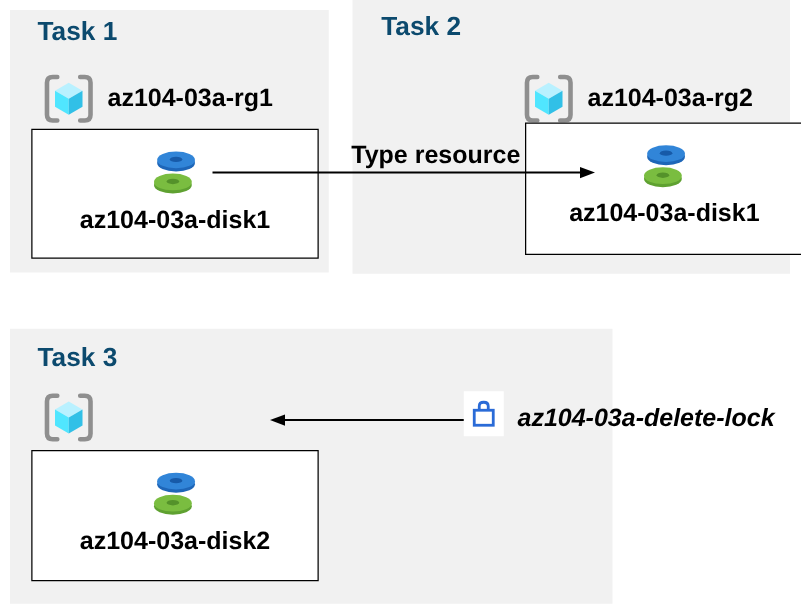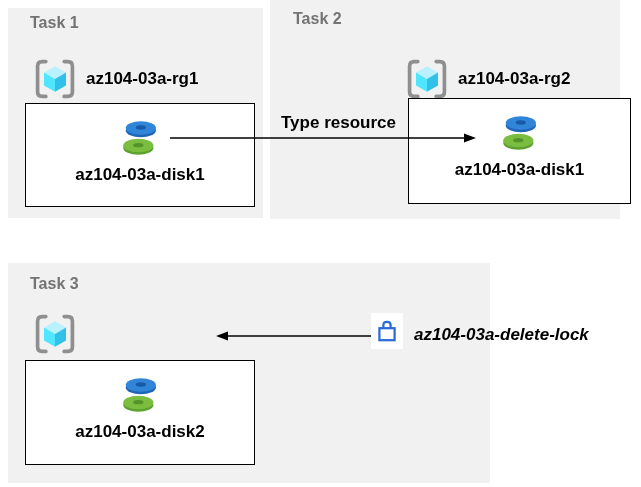--- a/index.html
+++ b/index.html
@@ -12,28 +12,28 @@
     height: 487px;
     background: #ffffff;
     overflow: hidden;
   }
 
   .panel {
     position: absolute;
     background: #f1f1f1;
   }
   .t1 { left: 8px;   top: 8px;   width: 255px; height: 210px; }
-  .t2 { left: 270px; top: 0px;   width: 350px; height: 219px; }
+  .t2 { left: 282px; top: 0px;   width: 350px; height: 219px; }
   .t3 { left: 8px;   top: 263px; width: 482px; height: 220px; }
 
   .task-header {
     position: absolute;
-    font-size: 16px;
+    font-size: 21px;
     font-weight: bold;
-    color: #737373;
+    color: #0c4a6e;
     white-space: nowrap;
     text-align: center;
   }
   .t1 .task-header { left: 22px; top: 6px; }
   .t2 .task-header { left: 23px; top: 10px; }
   .t3 .task-header { left: 22px; top: 12px; }
 
   .rg-row {
     position: absolute;
     display: flex;
@@ -43,21 +43,21 @@
     white-space: nowrap;
   }
   .t1 .rg-row { left: 25px;  top: 49px; }
   .t2 .rg-row { left: 135px; top: 57px; text-align: center; }
   .t3 .rg-row { left: 25px;  top: 49px; }
 
   .rg-icon { width: 44px; height: 44px; display: inline-block; }
   .rg-icon svg { display: block; }
 
   .rg-label, .disk-label, .move-label, .lock-name {
-    font-size: 17px;
+    font-size: 20px;
     font-weight: bold;
     color: #000000;
     white-space: nowrap;
   }
 
   .resource-box {
     position: absolute;
     background: #ffffff;
     border: 1.5px solid #000000;
     display: flex;

